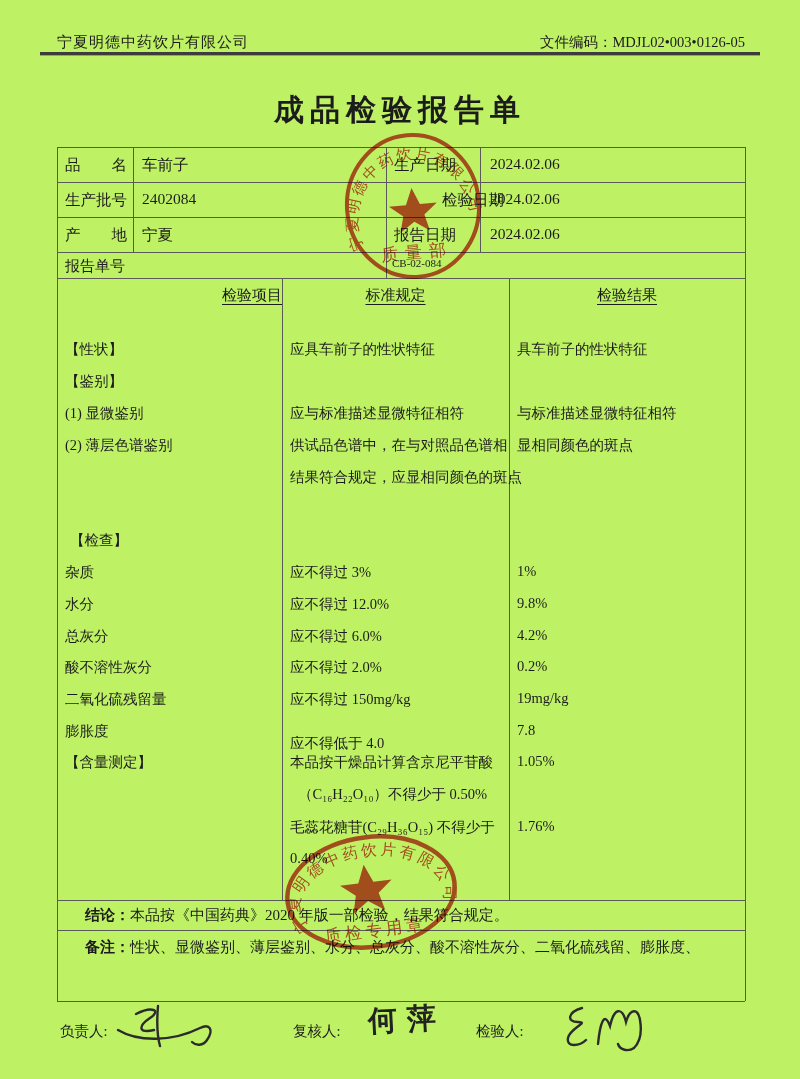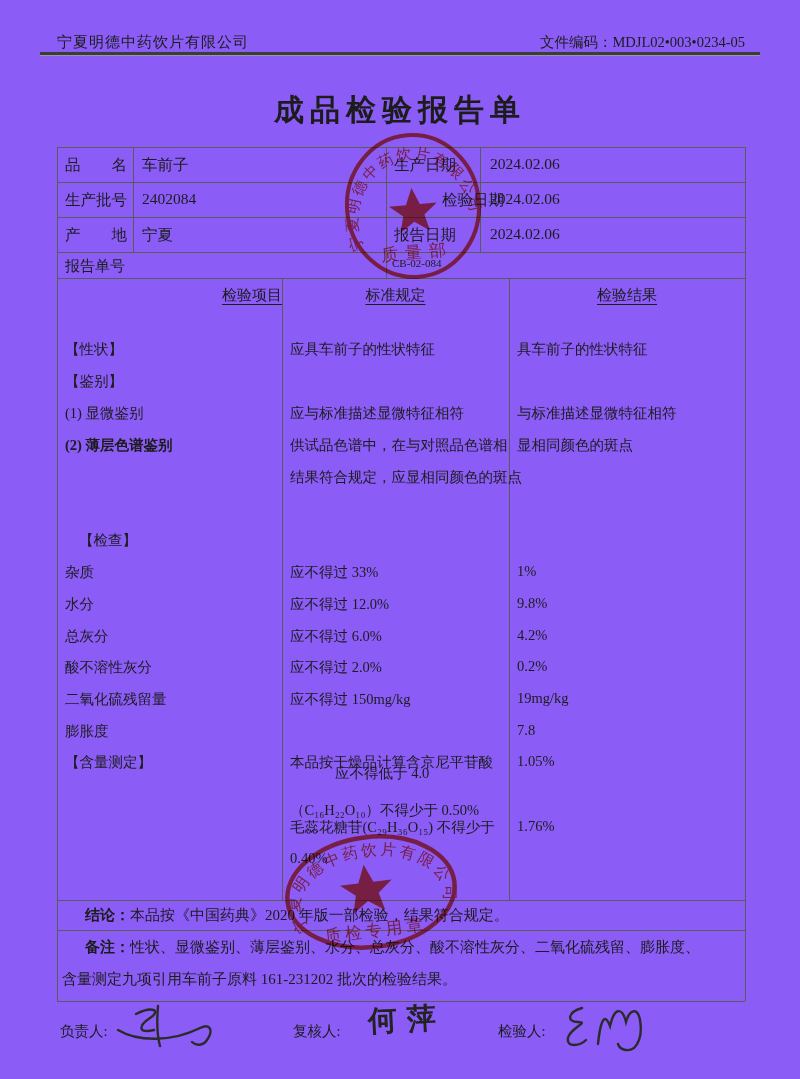--- a/index.html
+++ b/index.html
@@ -1,16 +1,16 @@
 <!DOCTYPE html>
 <html><head>
 <meta charset="utf-8">
 <style>
   html,body{margin:0;padding:0;background:#e8e8e8;}
-  .page{position:relative;width:800px;height:1079px;background:#8b5cf6;overflow:hidden;
+  .page{position:relative;width:800px;height:1079px;background:#bef264;overflow:hidden;
         font-family:"Liberation Serif","DejaVu Serif",serif;color:#1c1c1c;}
   .abs{position:absolute;white-space:nowrap;}
   .hline{position:absolute;height:1px;background:#5a5a5a;}
   .vline{position:absolute;width:1px;background:#5a5a5a;}
   .toprule{position:absolute;left:40px;width:720px;top:52px;height:3px;background:#3c3c3c;border-bottom:1px solid #999;}
   .company{left:57px;top:33px;font-size:15px;letter-spacing:1px;}
   .doccode{right:55px;top:33px;font-size:14.5px;}
   .title{left:0;width:800px;top:90px;text-align:center;font-size:30px;font-weight:bold;letter-spacing:6px;}
   .cell{font-size:15.5px;}
   .colhead{font-size:15px;text-decoration:underline;text-underline-offset:4px;text-align:center;}
@@ -21,21 +21,21 @@
   .stamp{position:absolute;mix-blend-mode:multiply;opacity:.88;}
   .signame{font-size:29px;font-weight:bold;transform:rotate(-3deg);letter-spacing:10px;color:#222;}
   svg text{font-family:"Liberation Serif","DejaVu Serif",serif;}
 </style>
 </head>
 <body>
 
 <div class="page">
 
   <div class="abs company">宁夏明德中药饮片有限公司</div>
-  <div class="abs doccode">文件编码：MDJL02•003•0234-05</div>
+  <div class="abs doccode">文件编码：MDJL02•003•0126-05</div>
   <div class="toprule"></div>
 
   <div class="abs title">成品检验报告单</div>
 
   <div class="hline" style="left:57px;width:688px;top:147px;"></div>
   <div class="hline" style="left:57px;width:688px;top:1001px;"></div>
   <div class="vline" style="left:57px;top:147px;height:854px;"></div>
   <div class="vline" style="left:745px;top:147px;height:854px;"></div>
 
   <div class="hline" style="left:57px;width:688px;top:182px;"></div>
@@ -70,41 +70,41 @@
   <div class="abs cell" style="left:392px;top:257px;font-size:11px;">CB-02-084</div>
 
   <div class="abs colhead" style="left:57px;width:225px;top:286px;text-align:right;">检验项目</div>
   <div class="abs colhead" style="left:509px;width:236px;top:286px;">检验结果</div>
   <div class="abs colhead" style="left:282px;width:227px;top:286px;">标准规定</div>
 
   <div id="spec-body">
       <div class="line" style="left: 65px; top: 340px;">【性状】</div>
       <div class="line" style="left: 65px; top: 372px;">【鉴别】</div>
       <div class="line" style="left: 65px; top: 404px;">(1) 显微鉴别</div>
-      <div class="line" style="left: 65px; top: 436px; font-weight: bold;">(2) 薄层色谱鉴别</div>
-      <div class="line" style="left: 79px; top: 531px;">【检查】</div>
+      <div class="line" style="left: 65px; top: 436px;">(2) 薄层色谱鉴别</div>
+      <div class="line" style="left: 70px; top: 531px;">【检查】</div>
       <div class="line" style="left: 65px; top: 563px;">杂质</div>
       <div class="line" style="left: 65px; top: 595px;">水分</div>
       <div class="line" style="left: 65px; top: 627px;">总灰分</div>
       <div class="line" style="left: 65px; top: 658px;">酸不溶性灰分</div>
       <div class="line" style="left: 65px; top: 690px;">二氧化硫残留量</div>
       <div class="line" style="left: 65px; top: 722px;">膨胀度</div>
       <div class="line" style="left: 65px; top: 753px;">【含量测定】</div>
       <div class="line" style="left: 290px; top: 340px;">应具车前子的性状特征</div>
       <div class="line" style="left: 290px; top: 404px;">应与标准描述显微特征相符</div>
       <div class="line" style="left: 290px; top: 436px;">供试品色谱中，在与对照品色谱相</div>
       <div class="line" style="left: 290px; top: 468px;">结果符合规定，应显相同颜色的斑点</div>
-      <div class="line" style="left: 290px; top: 563px;">应不得过 33%</div>
+      <div class="line" style="left: 290px; top: 563px;">应不得过 3%</div>
       <div class="line" style="left: 290px; top: 595px;">应不得过 12.0%</div>
       <div class="line" style="left: 290px; top: 627px;">应不得过 6.0%</div>
       <div class="line" style="left: 290px; top: 658px;">应不得过 2.0%</div>
       <div class="line" style="left: 290px; top: 690px;">应不得过 150mg/kg</div>
-      <div class="line" style="left: 290px; top: 764px; margin-left: 45px;">应不得低于 4.0</div>
+      <div class="line" style="left: 290px; top: 734px;">应不得低于 4.0</div>
       <div class="line" style="left: 290px; top: 753px;">本品按干燥品计算含京尼平苷酸</div>
-      <div class="line" style="left: 290px; top: 785px; margin-top: 16px;">（C₁₆H₂₂O₁₀）不得少于 0.50%</div>
+      <div class="line" style="left: 298px; top: 785px;">（C₁₆H₂₂O₁₀）不得少于 0.50%</div>
       <div class="line" style="left: 290px; top: 818px;">毛蕊花糖苷(C₂₉H₃₆O₁₅) 不得少于</div>
       <div class="line" style="left: 290px; top: 850px;">0.40%</div>
       <div class="line" style="left: 517px; top: 340px;">具车前子的性状特征</div>
       <div class="line" style="left: 517px; top: 404px; font-family: Liberation Serif, serif;">与标准描述显微特征相符</div>
       <div class="line" style="left: 517px; top: 436px;">显相同颜色的斑点</div>
       <div class="line" style="left: 517px; top: 563px;">1%</div>
       <div class="line" style="left: 517px; top: 595px;">9.8%</div>
       <div class="line" style="left: 517px; top: 627px;">4.2%</div>
       <div class="line" style="left: 517px; top: 658px;">0.2%</div>
       <div class="line" style="left: 517px; top: 690px;">19mg/kg</div>
@@ -113,25 +113,24 @@
       <div class="line" style="left: 517px; top: 818px;">1.76%</div>
     </div>
 
   <div class="abs concl" style="left:85px;top:906px;">
     <span class="bold">结论：</span><span>本品按《中国药典》2020 年版一部检验，结果符合规定。</span>
   </div>
 
   <div class="abs concl" style="left:85px;top:938px;">
     <span class="bold">备注：</span><span>性状、显微鉴别、薄层鉴别、水分、总灰分、酸不溶性灰分、二氧化硫残留、膨胀度、</span>
   </div>
-  <div class="abs concl" style="left:62px;top:970px;">含量测定九项引用车前子原料 161-231202 批次的检验结果。</div>
 
   <div class="abs siglabel" style="left:60px;top:1022px;">负责人:</div>
   <div class="abs siglabel" style="left:293px;top:1022px;">复核人:</div>
-  <div class="abs siglabel" style="left:498px;top:1022px;font-family:Liberation Serif, serif;">检验人:</div>
+  <div class="abs siglabel" style="left:476px;top:1022px;font-family:Liberation Serif, serif;">检验人:</div>
 
   <svg class="abs" style="left:108px;top:1000px;" width="130" height="60" viewBox="0 0 130 60">
     <g fill="none" stroke="#2b2b2b" stroke-width="2.4" stroke-linecap="round">
       <path d="M28,14 C44,6 54,10 42,18 C30,26 30,34 46,30"></path>
       <path d="M50,6 C49,18 48,32 52,46"></path>
       <path d="M10,30 C30,42 64,42 92,28 C102,23 106,30 99,40 C95,46 88,46 84,42"></path>
     </g>
   </svg>
 
   <div class="abs signame" style="left:368px;top:1000px;">何萍</div>

